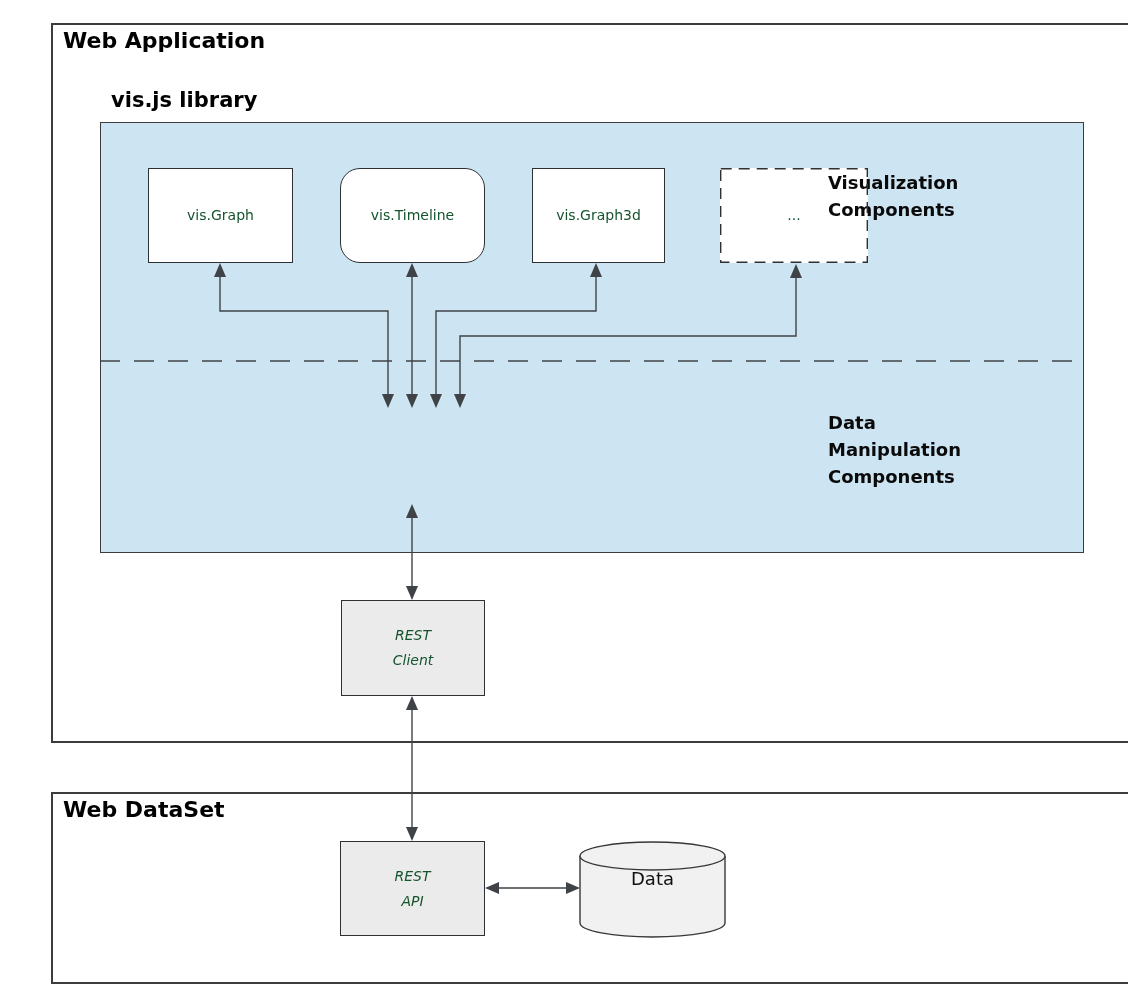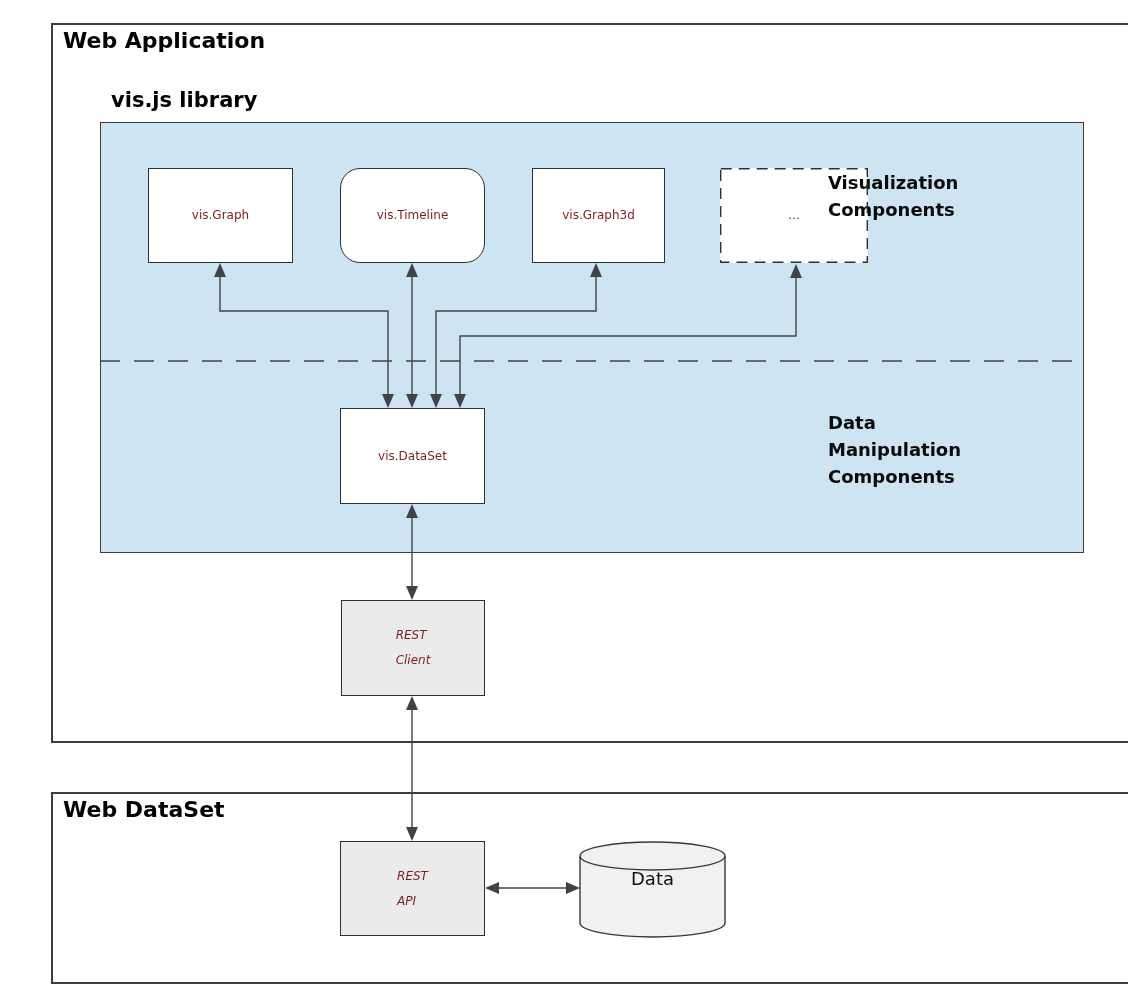--- a/index.html
+++ b/index.html
@@ -11,22 +11,22 @@
   #webapp-panel{left:23px;top:23px;width:1082px;height:720px;}
   #webservice-panel{left:23px;top:792px;width:1082px;height:192px;}
   .panel-title{position:absolute;font-weight:bold;font-size:22px;color:#000;z-index:2;letter-spacing:0px;}
   #webapp-title{left:35px;top:28px;}
   #webservice-title{left:35px;top:797px;}
   #vislib-title{position:absolute;left:83px;top:88px;font-weight:bold;font-size:21px;color:#000;z-index:2;}
   #vislib-panel{position:absolute;left:72px;top:122px;width:984px;height:431px;
     background:var(--library-fill,#cde4f2);border:1.5px solid var(--panel-border,#3c3c3c);z-index:1;box-sizing:border-box;}
   .node{
     position:absolute;background:var(--component-fill,#ffffff);border:1.4px solid #2e3133;z-index:2;box-sizing:border-box;
-    display:flex;align-items:center;justify-content:center;
-    font-size:12px;line-height:25px;color:#7f1d1d;white-space:pre-line;
+    display:flex;align-items:center;justify-content:center;text-align:center;
+    font-size:14px;line-height:25px;color:#14532d;white-space:pre-line;
   }
   .node.gray{background:var(--service-fill,#ebebeb);font-style:italic;}
   .node.noborder{border:none;}
   #node-graph{left:120px;top:168px;width:145px;height:95px;}
   #node-timeline{left:312px;top:168px;width:145px;height:95px;border-radius:20px;}
   #node-graph3d{left:504px;top:168px;width:133px;height:95px;}
   #node-more{left:692px;top:168px;width:148px;height:95px;}
   #node-dataset{left:312px;top:408px;width:145px;height:96px;}
   #node-restclient{left:313px;top:600px;width:144px;height:96px;}
   #node-restapi{left:312px;top:841px;width:145px;height:95px;}
@@ -57,21 +57,20 @@
   <div id="vislib-panel"></div>
 
   <div class="node" id="node-graph">vis.Graph</div>
   <div class="node" id="node-timeline">vis.Timeline</div>
   <div class="node" id="node-graph3d">vis.Graph3d</div>
   <div class="node noborder" id="node-more">...</div>
 
   <div class="section-label" id="label-visualization">Visualization
 Components</div>
 
-  <div class="node" id="node-dataset">vis.DataSet</div>
 
   <div class="section-label" id="label-datamanip">Data
 Manipulation
 Components</div>
 
   <div class="node gray" id="node-restclient">REST
 Client</div>
 
   <div class="panel" id="webservice-panel"></div>
   <div class="panel-title" id="webservice-title">Web DataSet</div>

